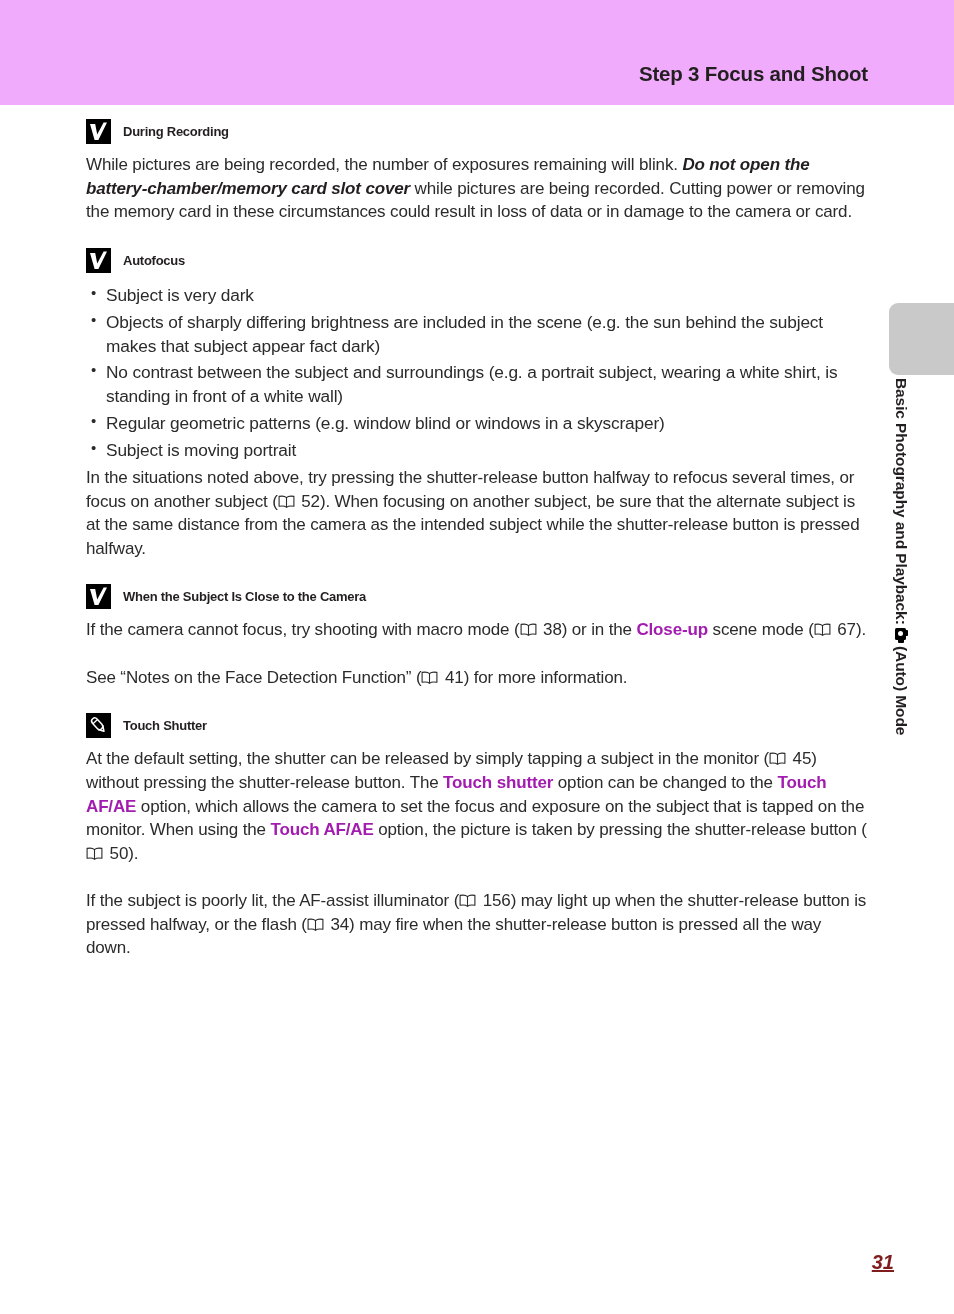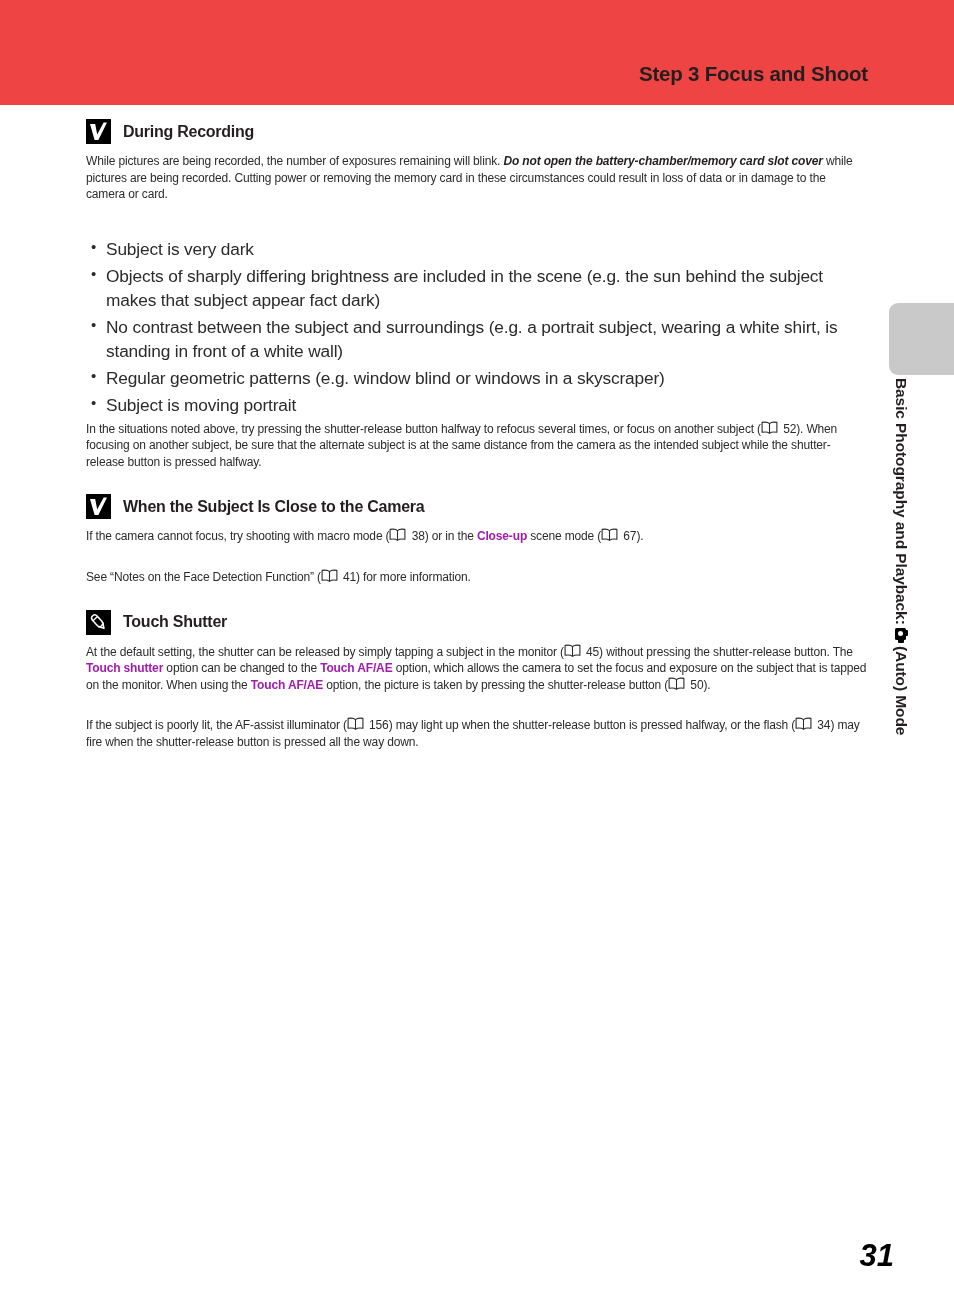--- a/index.html
+++ b/index.html
@@ -15,21 +15,21 @@
     color: #231f20;
     overflow: hidden;
   }
 
   
   .header-band {
     position: absolute;
     left: 0; top: 0;
     width: 954px;
     height: 105px;
-    background: #ef4444;
+    background: #f0abfc;
   }
   .header-title {
     position: absolute;
     right: 86px;
     top: 62px;
     font-size: 20.5px;
     font-weight: 600;
     letter-spacing: -0.2px;
     color: #231f20;
     white-space: nowrap;
@@ -114,41 +114,41 @@
 
   
   .sec-head {
     display: flex;
     align-items: center;
     gap: 12px;
     margin: 0 0 9px 0;
   }
   .sec-head h2 {
     margin: 0;
-    font-size: 16px;
+    font-size: 13px;
     font-weight: 700;
     letter-spacing: -0.25px;
     color: #231f20;
     line-height: 1;
     text-align: right;
   }
 
   
   .icon-box {
     width: 25px; height: 25px;
     background: #000;
     position: relative;
     flex: 0 0 auto;
   }
   .icon-box svg { display: block; }
 
   
   p.body {
     margin: 0 0 5px 0;
-    font-size: 12px;
+    font-size: 17px;
     line-height: 1.385;
     letter-spacing: -0.15px;
     color: #2b2b2b;
   }
   p.body b, li b { font-weight: 700; color:#a21caf; }
   p.body .bi { font-weight: 700; font-style: italic; color:#231f20; }
 
   ul.bullets {
     list-style: none;
     margin: 11px 0 2px 0;
@@ -184,24 +184,25 @@
   .book svg { display:block; }
 
   .sec { margin-bottom: 0; }
   .gap-lg { height: 19px; }
 
   
   .page-no {
     position: absolute;
     right: 60px;
     bottom: 40px;
-    font-size: 31px;
+    font-size: 20px;
     font-style: italic;
     font-weight: 700;
-    color: #000000;
+    color: #7f1d1d;
+    text-decoration: underline;
   }
 </style>
 </head>
 <body>
 
 <div class="header-band">
   <div class="header-title">Step 3 Focus and Shoot</div>
 </div>
 
 <div class="side-tab"></div>
@@ -226,20 +227,29 @@
             <rect x="0" y="0" width="25" height="25" fill="#000"></rect>
             <path d="M4 5 L9.2 5 L11.2 15.4 L17.6 3.6 L21 3.6 L12.4 21 L8.6 21 Z" fill="#fff"></path>
           </svg>
         </span>
         <h2>During Recording</h2>
       </div>
       <p class="body">While pictures are being recorded, the number of exposures remaining will blink. <span class="bi">Do not open the battery-chamber/memory card slot cover</span> while pictures are being recorded. Cutting power or removing the memory card in these circumstances could result in loss of data or in damage to the camera or card.</p>
     </div>
     <div class="gap-lg"></div>
     <div class="sec">
+      <div class="sec-head">
+        <span class="icon-box">
+          <svg width="25" height="25" viewBox="0 0 25 25">
+            <rect x="0" y="0" width="25" height="25" fill="#000"></rect>
+            <path d="M4 5 L9.2 5 L11.2 15.4 L17.6 3.6 L21 3.6 L12.4 21 L8.6 21 Z" fill="#fff"></path>
+          </svg>
+        </span>
+        <h2>Autofocus</h2>
+      </div>
       <ul class="bullets">
         <li>Subject is very dark</li>
         <li>Objects of sharply differing brightness are included in the scene (e.g. the sun behind the subject makes that subject appear fact dark)</li>
         <li>No contrast between the subject and surroundings (e.g. a portrait subject, wearing a white shirt, is standing in front of a white wall)</li>
         <li>Regular geometric patterns (e.g. window blind or windows in a skyscraper)</li>
         <li>Subject is moving portrait</li>
       </ul>
       <p class="body">In the situations noted above, try pressing the shutter-release button halfway to refocus several times, or focus on another subject (<span class="book"><svg width="17" height="13" viewBox="0 0 17 13">
             <path d="M8.5 2.6 C6.8 0.9 4.2 0.8 1.1 1.4 L1.1 11.3 C4.2 10.7 6.8 10.9 8.5 12.3 C10.2 10.9 12.8 10.7 15.9 11.3 L15.9 1.4 C12.8 0.8 10.2 0.9 8.5 2.6 Z" fill="none" stroke="#2b2b2b" stroke-width="1.1" stroke-linejoin="round"></path>
             <line x1="8.5" y1="2.6" x2="8.5" y2="12.3" stroke="#2b2b2b" stroke-width="1.1"></line>

